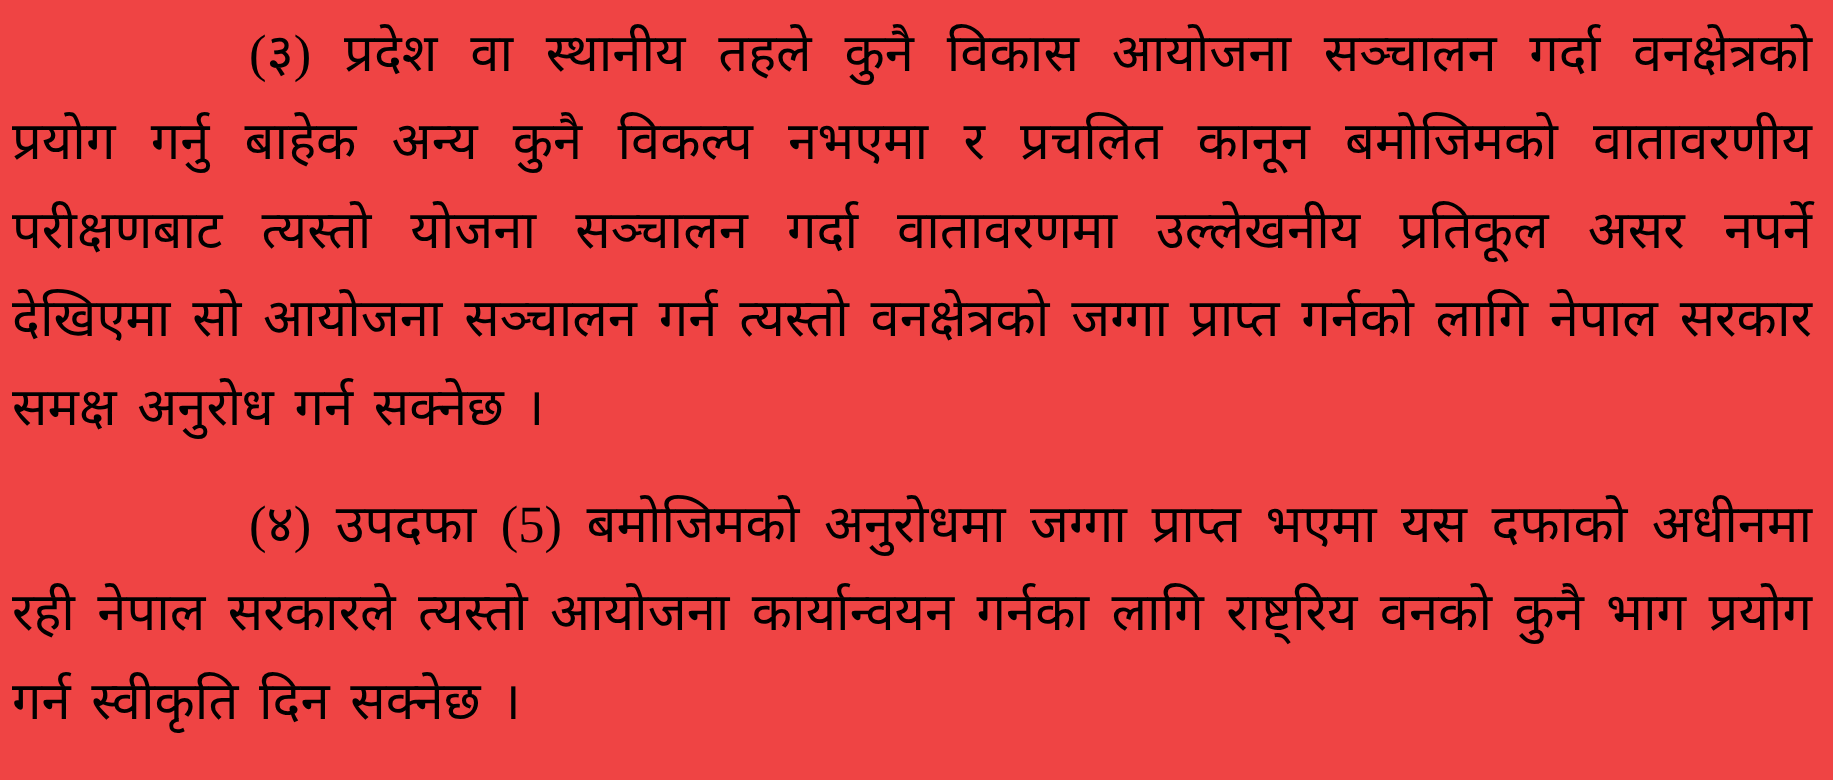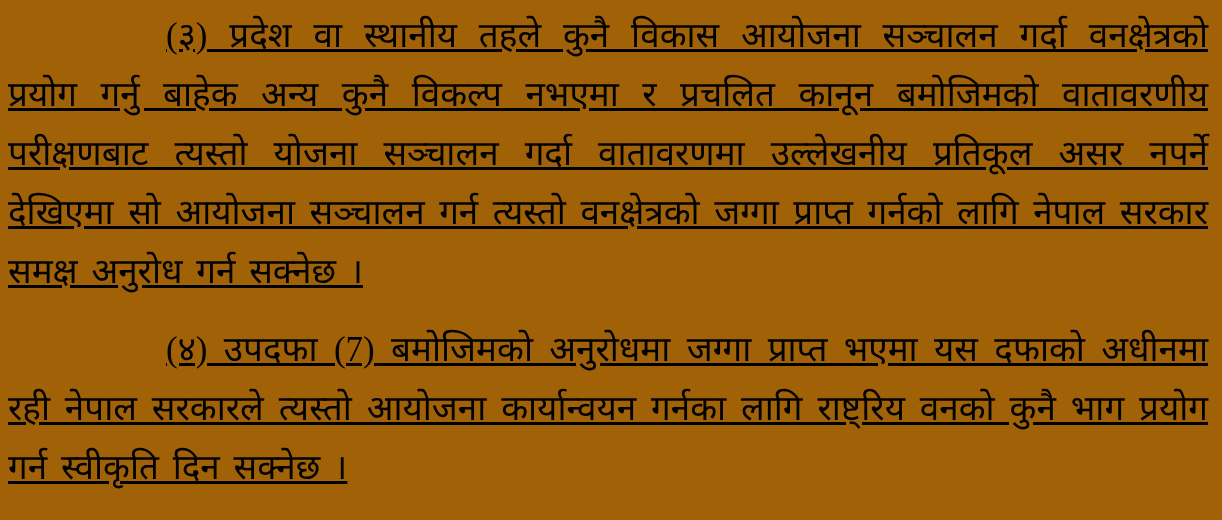--- a/index.html
+++ b/index.html
@@ -5,26 +5,25 @@
   html, body {
     margin: 0;
     padding: 0;
     background: #ffffff;
   }
   .page {
     position: relative;
     width: 1222px;
     height: 520px;
     box-sizing: border-box;
-    background: #a16207;
+    background: #ef4444;
     color: #000000;
     padding: 6px 14px 0 8px;
     overflow: hidden;
     font-family: "Liberation Serif", "DejaVu Serif", serif;
-    text-decoration: underline;
   }
   .para {
     margin: 0;
     font-size: 35px;
     line-height: 59px;
     text-align: justify;
     text-justify: inter-word;
     text-indent: 158px;
     color: #000000;
     word-spacing: 5px;
@@ -32,14 +31,14 @@
   .para + .para {
     margin-top: 19px;
   }
   
 </style>
 </head>
 <body>
 
 <main class="page">
   <p class="para">(३) प्रदेश वा स्थानीय तहले कुनै विकास आयोजना सञ्चालन गर्दा वनक्षेत्रको प्रयोग गर्नु बाहेक अन्य कुनै विकल्प नभएमा र प्रचलित कानून बमोजिमको वातावरणीय परीक्षणबाट त्यस्तो योजना सञ्चालन गर्दा वातावरणमा उल्लेखनीय प्रतिकूल असर नपर्ने देखिएमा सो आयोजना सञ्चालन गर्न त्यस्तो वनक्षेत्रको जग्गा प्राप्त गर्नको लागि नेपाल सरकार समक्ष अनुरोध गर्न सक्नेछ ।</p>
-  <p class="para">(४) उपदफा (7) बमोजिमको अनुरोधमा जग्गा प्राप्त भएमा यस दफाको अधीनमा रही नेपाल सरकारले त्यस्तो आयोजना कार्यान्वयन गर्नका लागि राष्ट्रिय वनको कुनै भाग प्रयोग गर्न स्वीकृति दिन सक्नेछ ।</p>
+  <p class="para">(४) उपदफा (5) बमोजिमको अनुरोधमा जग्गा प्राप्त भएमा यस दफाको अधीनमा रही नेपाल सरकारले त्यस्तो आयोजना कार्यान्वयन गर्नका लागि राष्ट्रिय वनको कुनै भाग प्रयोग गर्न स्वीकृति दिन सक्नेछ ।</p>
 </main>
 
 </body></html>

